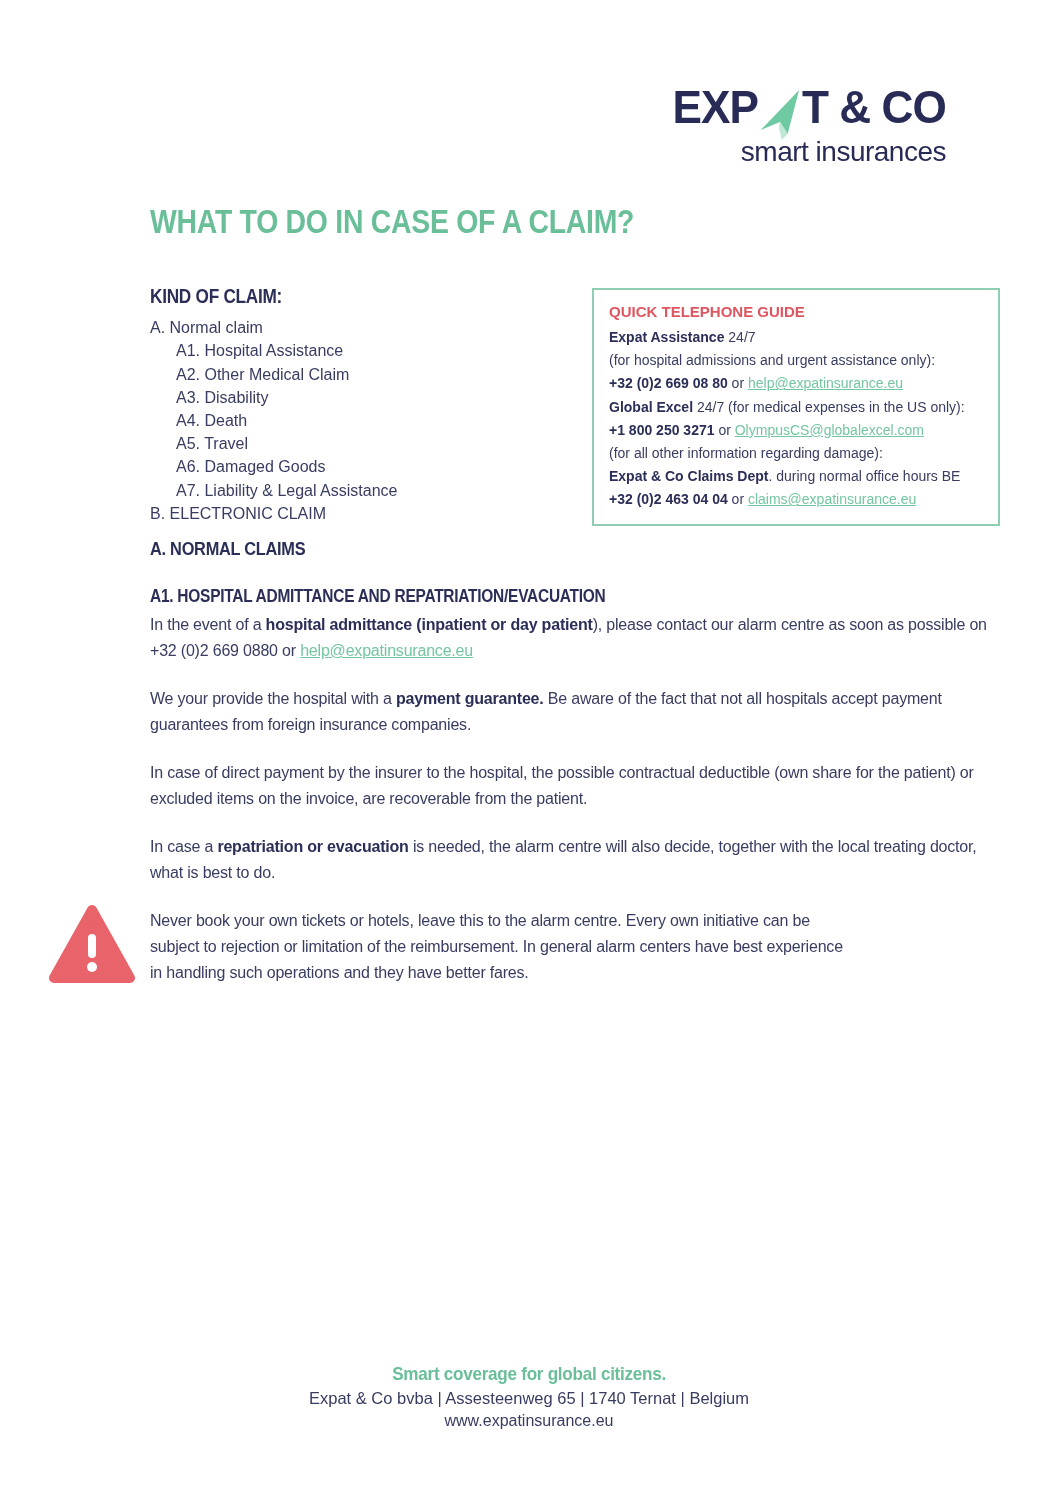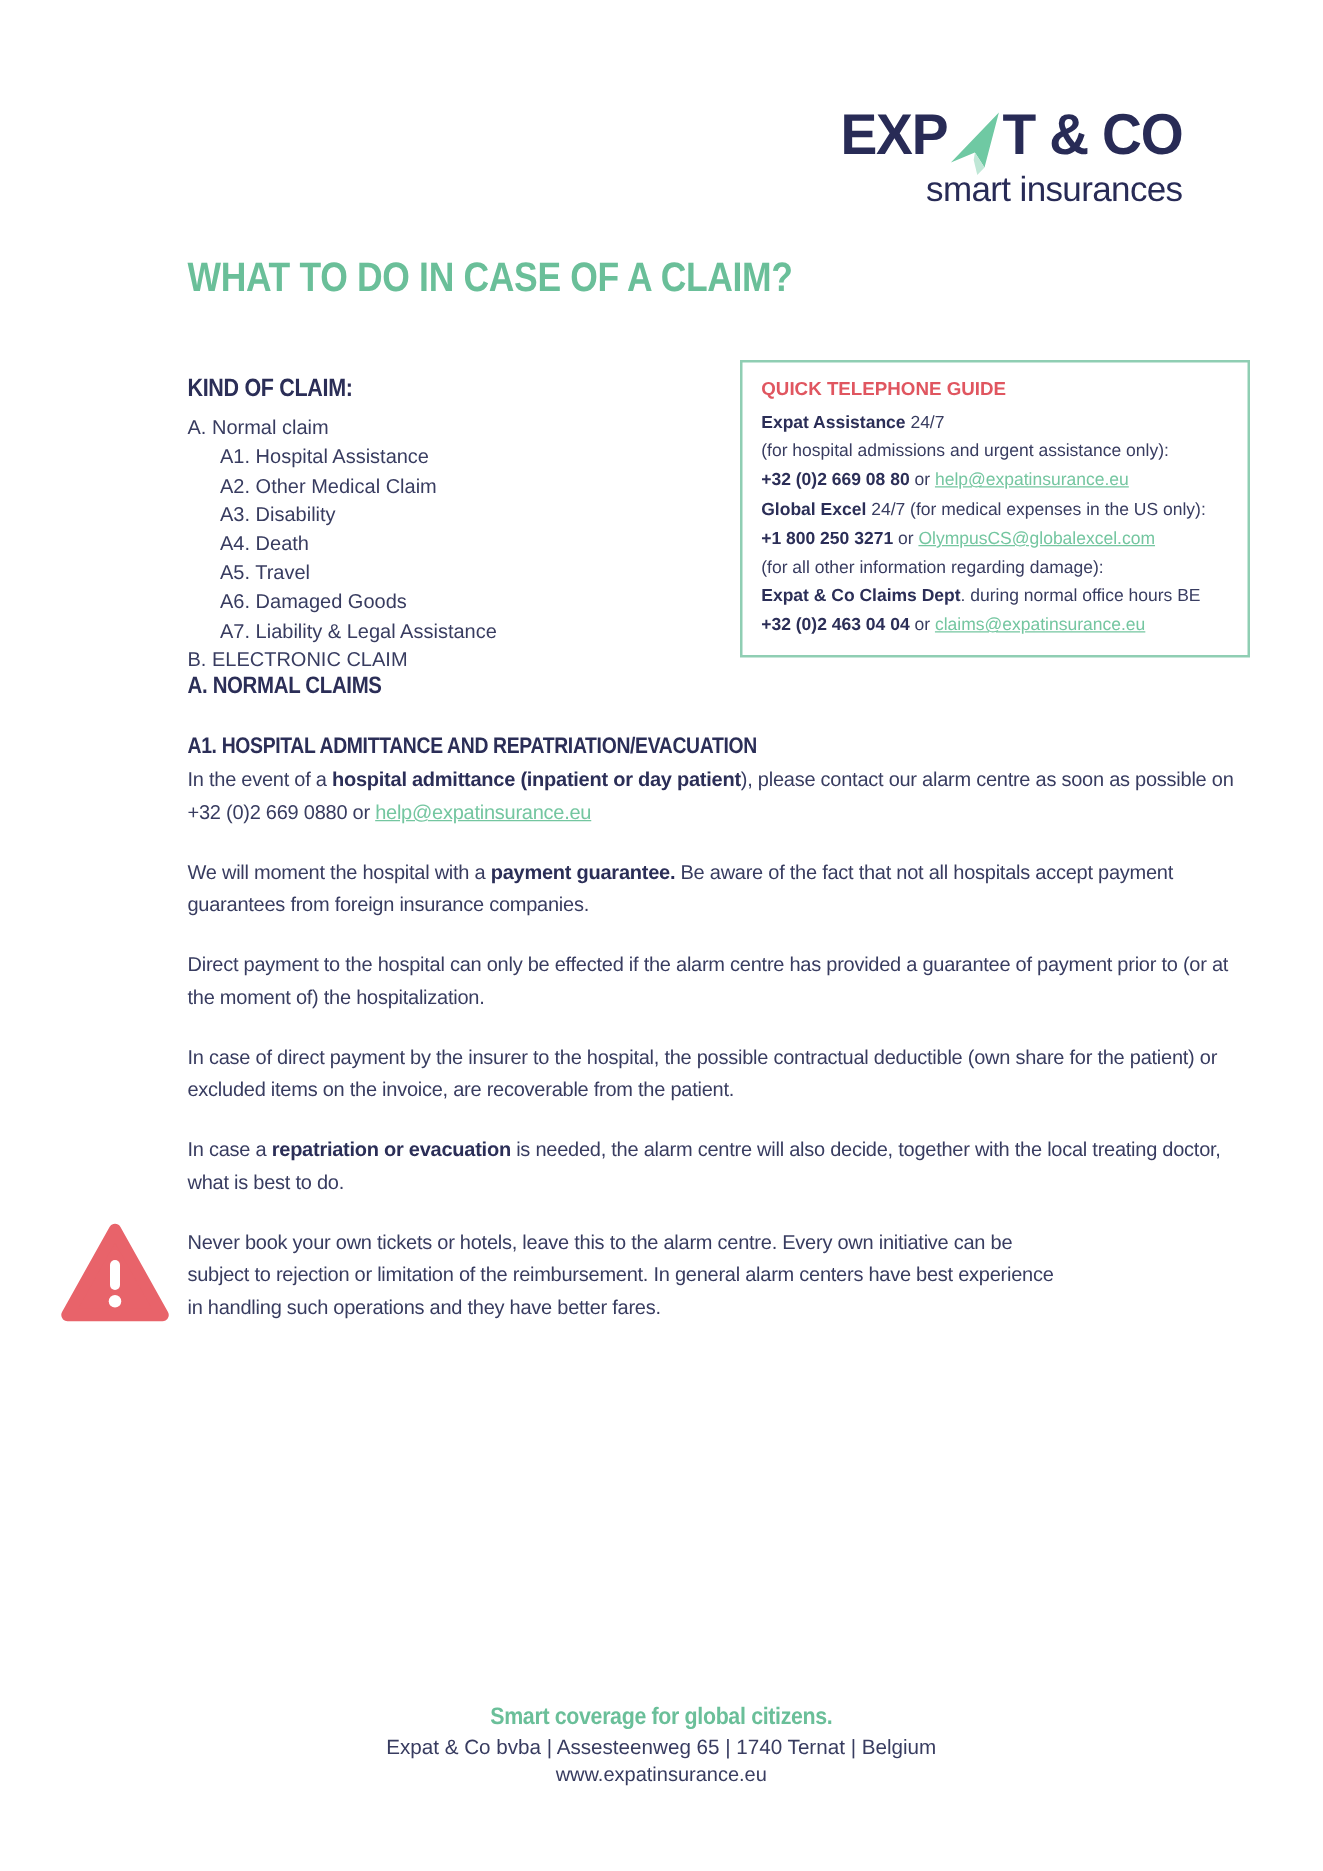--- a/index.html
+++ b/index.html
@@ -20,21 +20,21 @@
            transform:scaleX(0.96); transform-origin:100% 50%; }
   .brand .plane { display:inline-block; width:44px; height:52px; margin:0 1px -6px 1px; }
   .logo-tagline { font-size:28px; color:#282b56; margin-top:2px; letter-spacing:-0.5px;
                   font-weight:500; }
   
   .h-cond { font-weight:bold; color:#2b2e57; letter-spacing:-0.3px;
             transform:scaleX(0.86); transform-origin:0 50%; white-space:nowrap; }
   .page-title { position:absolute; top:203px; left:150px; font-size:33px; color:#6abf99; }
   .kind-heading { font-size:20px; margin-bottom:8px; }
   
-  .kind-list { position:absolute; top:300px; left:150px; font-size:16px;
+  .kind-list { position:absolute; top:285px; left:150px; font-size:16px;
                line-height:23.2px; color:#383c60; }
   .kind-sub { padding-left:26px; }
   
   .quick-box { position:absolute; top:288px; left:592px; width:408px;
                border:2.5px solid #8fceb3; background:#ffffff; padding:13px 15px 12px 15px; }
   .quick-title { color:#e05660; font-weight:bold; font-size:15px; margin-bottom:6px; }
   .quick-line { font-size:14px; line-height:23.2px; color:#383c60; }
   .quick-line strong { color:#2b2e57; }
   
   a.link { color:#74c6a0; text-decoration:underline; cursor:pointer; }
@@ -99,22 +99,21 @@
     <div class="quick-line"><strong>+1 800 250 3271</strong><span> or </span><a class="link" href="#">OlympusCS@globalexcel.com</a></div>
     <div class="quick-line"><span>(for all other information regarding damage):</span></div>
     <div class="quick-line"><strong>Expat &amp; Co Claims Dept</strong><span>. during normal office hours BE</span></div>
     <div class="quick-line"><strong>+32 (0)2 463 04 04</strong><span> or </span><a class="link" href="#">claims@expatinsurance.eu</a></div>
   </div>
 
   <div class="content">
     <h2 class="sec-heading h-cond">A. NORMAL CLAIMS</h2>
     <h3 class="sub-heading h-cond">A1. HOSPITAL ADMITTANCE AND REPATRIATION/EVACUATION</h3>
     <p><span>In the event of a </span><strong>hospital admittance (inpatient or day patient</strong><span>), please contact our alarm centre as soon as possible on +32 (0)2 669 0880 or </span><a class="link" href="#">help@expatinsurance.eu</a></p>
-    <p><span>We will moment the hospital with a </span><strong>payment guarantee.</strong><span> Be aware of the fact that not all hospitals accept payment guarantees from foreign insurance companies.</span></p>
-    <p><span>Direct payment to the hospital can only be effected if the alarm centre has provided a guarantee of payment prior to (or at the moment of) the hospitalization.</span></p>
+    <p><span>We your provide the hospital with a </span><strong>payment guarantee.</strong><span> Be aware of the fact that not all hospitals accept payment guarantees from foreign insurance companies.</span></p>
     <p><span>In case of direct payment by the insurer to the hospital, the possible contractual deductible (own share for the patient) or excluded items on the invoice, are recoverable from the patient.</span></p>
     <p><span>In case a </span><strong>repatriation or evacuation</strong><span> is needed, the alarm centre will also decide, together with the local treating doctor, what is best to do.</span></p>
 
     <div class="warning-row">
       <span class="warning-icon">
         <svg viewBox="0 0 88 80" width="88" height="80">
           <polygon points="44,6 82,74 6,74" fill="#e8636a" stroke="#e8636a" stroke-width="10" stroke-linejoin="round"></polygon>
           <rect x="40" y="30" width="8" height="24" rx="4" fill="#ffffff"></rect>
           <circle cx="44" cy="63" r="5" fill="#ffffff"></circle>
         </svg>

